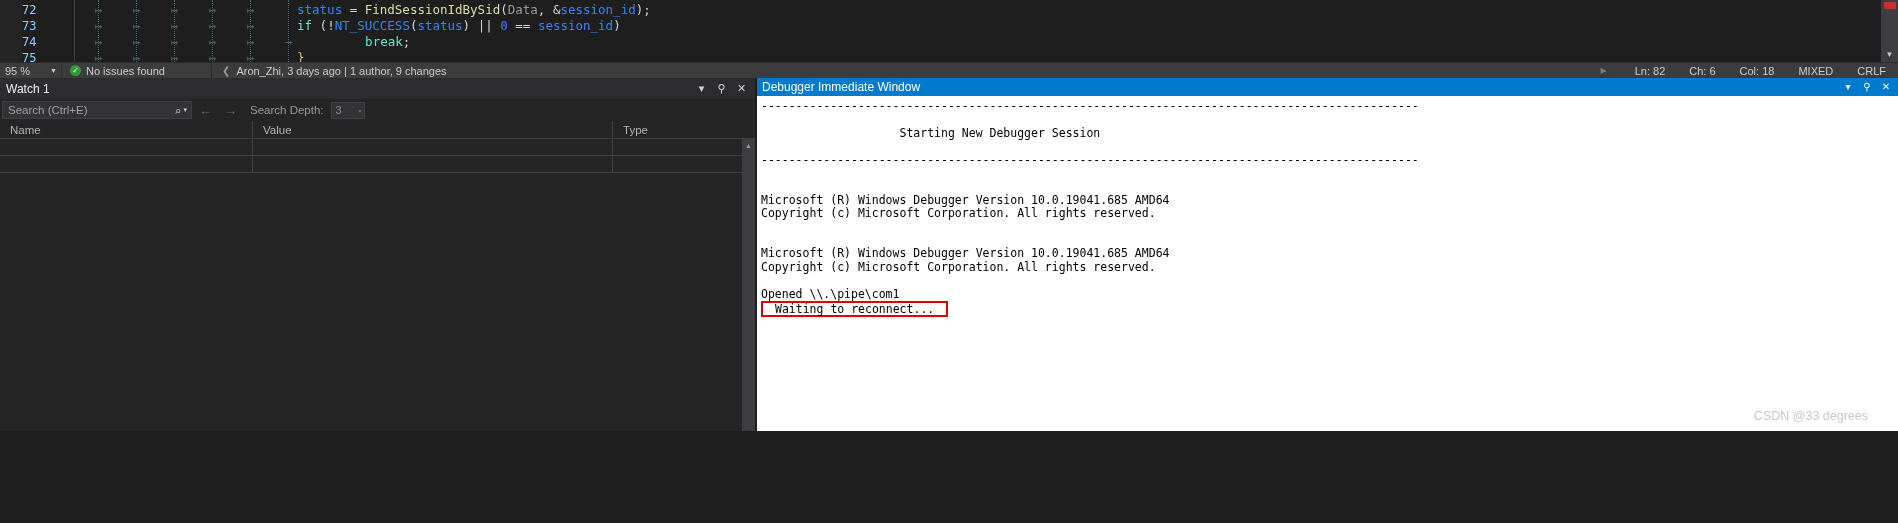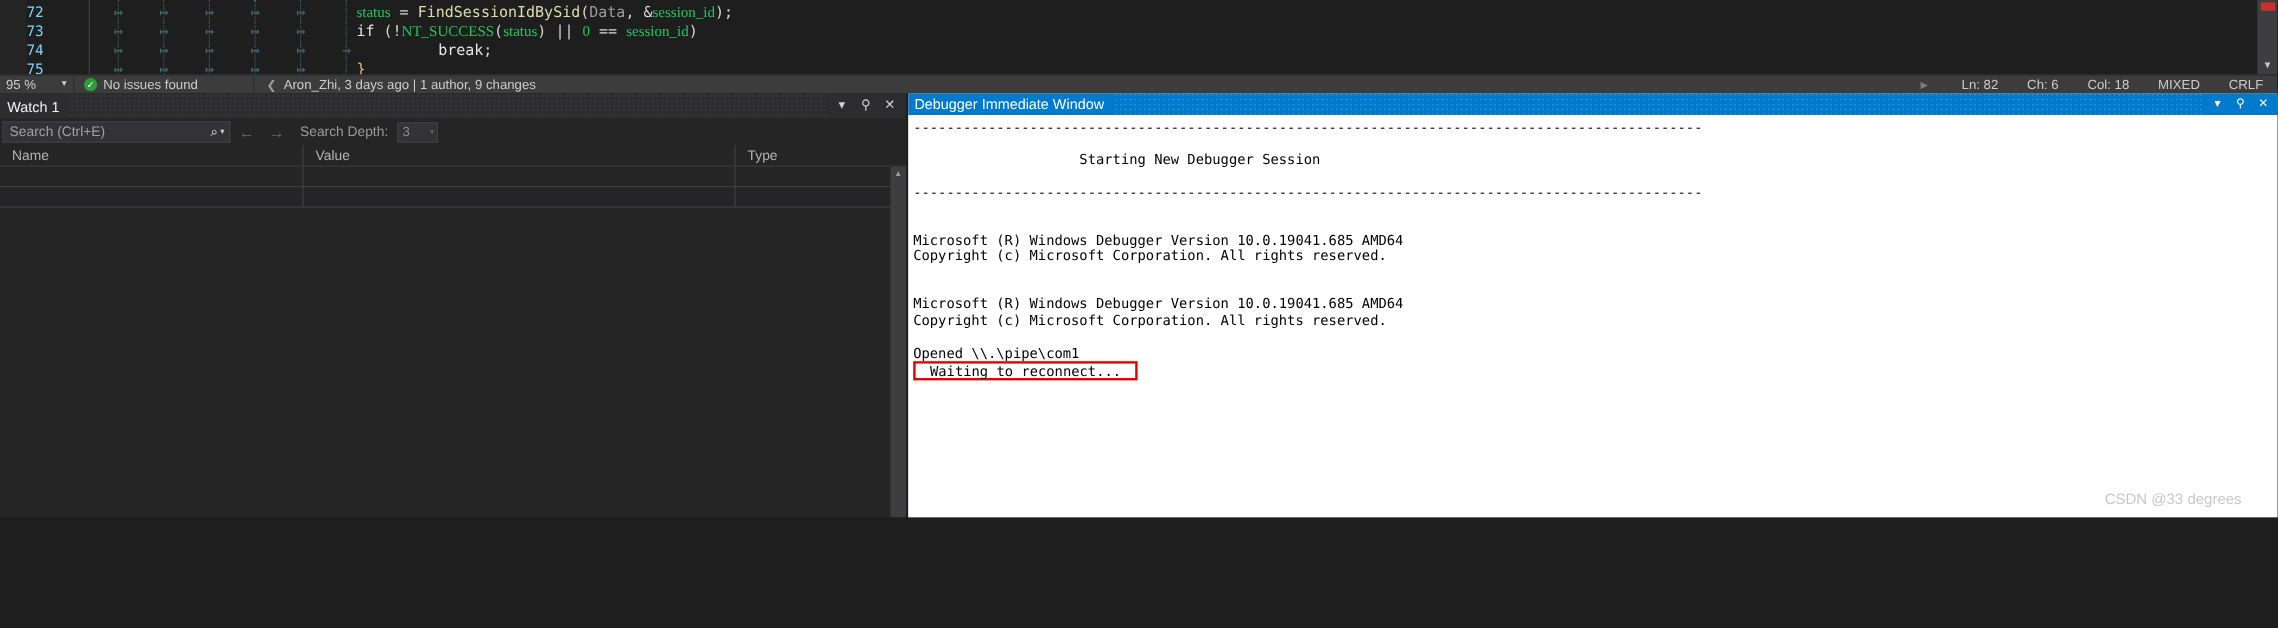--- a/index.html
+++ b/index.html
@@ -29,23 +29,23 @@
     flex: 1 1 auto; position: relative; padding-top: 2px;
     font-family: "DejaVu Sans Mono", monospace; font-size: 12.5px;
     color: #d4d4d4; border-left: 1px solid #3f3f46;
   }
   .code-line { height: 16px; line-height: 16px; white-space: pre; position: relative; }
   .guide {
     position: absolute; top: 0; bottom: 0; width: 0;
     border-left: 1px dotted #4b6066;
   }
   .tabarrow { color: #3f6a73; }
-  .kw-pink    { color: #e5e5e5; }
+  .kw-pink    { color: #5eead4; }
   .fn-yellow  { color: #dcdcaa; }
-  .id-lblue   { color: #22c55e; font-family: Liberation Serif, serif; }
+  .id-lblue   { color: #3b82f6; }
   .plain      { color: #d4d4d4; }
   .gray       { color: #9a9a9a; }
   .punct      { color: #d4d4d4; }
   .brace-gold { color: #d7ba7d; }
 
   .editor-scroll-col {
     position: absolute; right: 0; top: 0; width: 17px; height: 62px;
     background: #3e3e42;
   }
   .sc-up, .sc-dn {

